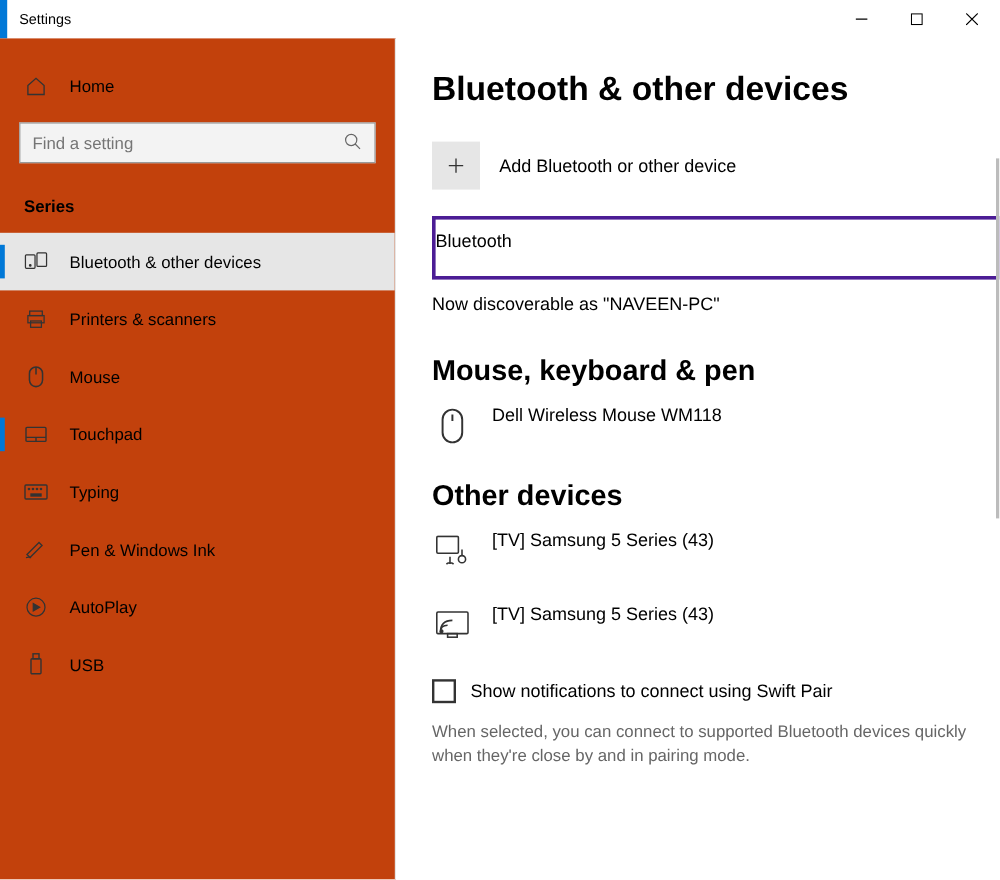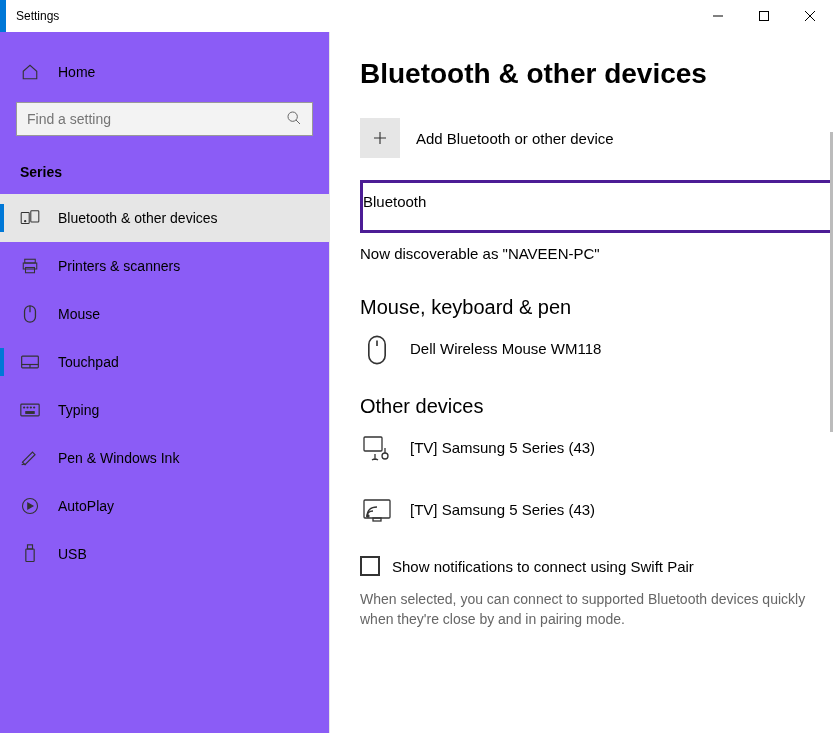--- a/index.html
+++ b/index.html
@@ -39,21 +39,21 @@
   align-items: center;
   justify-content: center;
   color: #000;
 }
 .app-body {
   display: flex;
   height: calc(100% - 32px);
 }
 .sidebar {
   width: 330px;
-  background: #8b5cf6;
+  background: #c2410c;
   padding-top: 20px;
   border-right: 1px solid #e6e6e6;
   height: 100%;
   overflow: hidden;
 }
 .home-row {
   display: flex;
   align-items: center;
   padding: 10px 20px 10px 20px;
   gap: 18px;
@@ -157,24 +157,24 @@
   border-radius: 50%;
   background: #fff;
   position: absolute;
   right: 4px;
   top: 4px;
 }
 .toggle-state { font-size: 15px; }
 
 .discover-text { font-size: 15px; margin-bottom: 34px; }
 
-.section-head { font-size: 20px; font-weight: 400; margin-bottom: 14px; }
+.section-head { font-size: 24px; font-weight: 700; margin-bottom: 14px; }
 .device-row {
   display: flex;
-  align-items: flex-end;
+  align-items: flex-start;
   gap: 16px;
   margin-bottom: 28px;
 }
 .device-row .dev-icon {
   width: 34px;
   height: 34px;
   display: flex;
   align-items: center;
   justify-content: center;
   color: #333;

